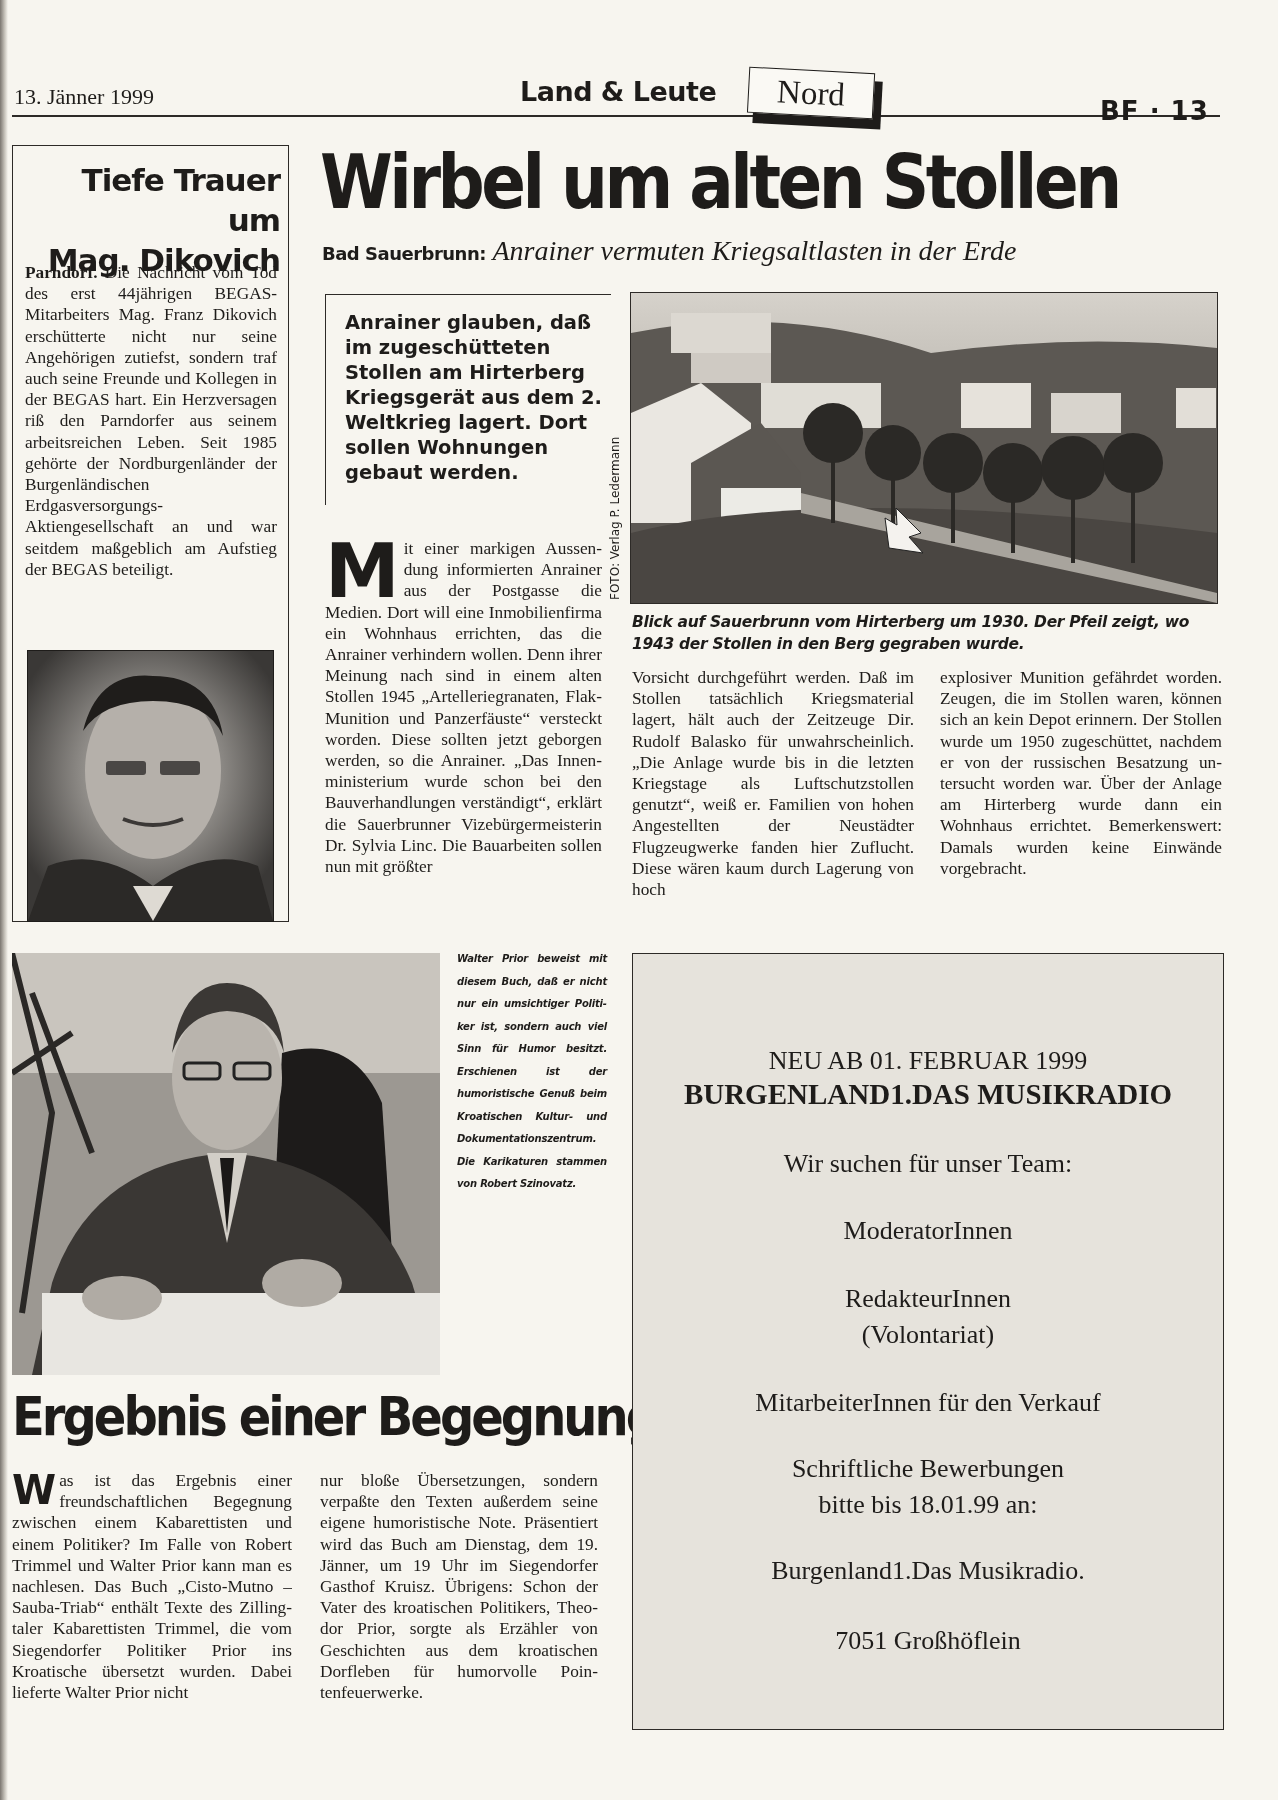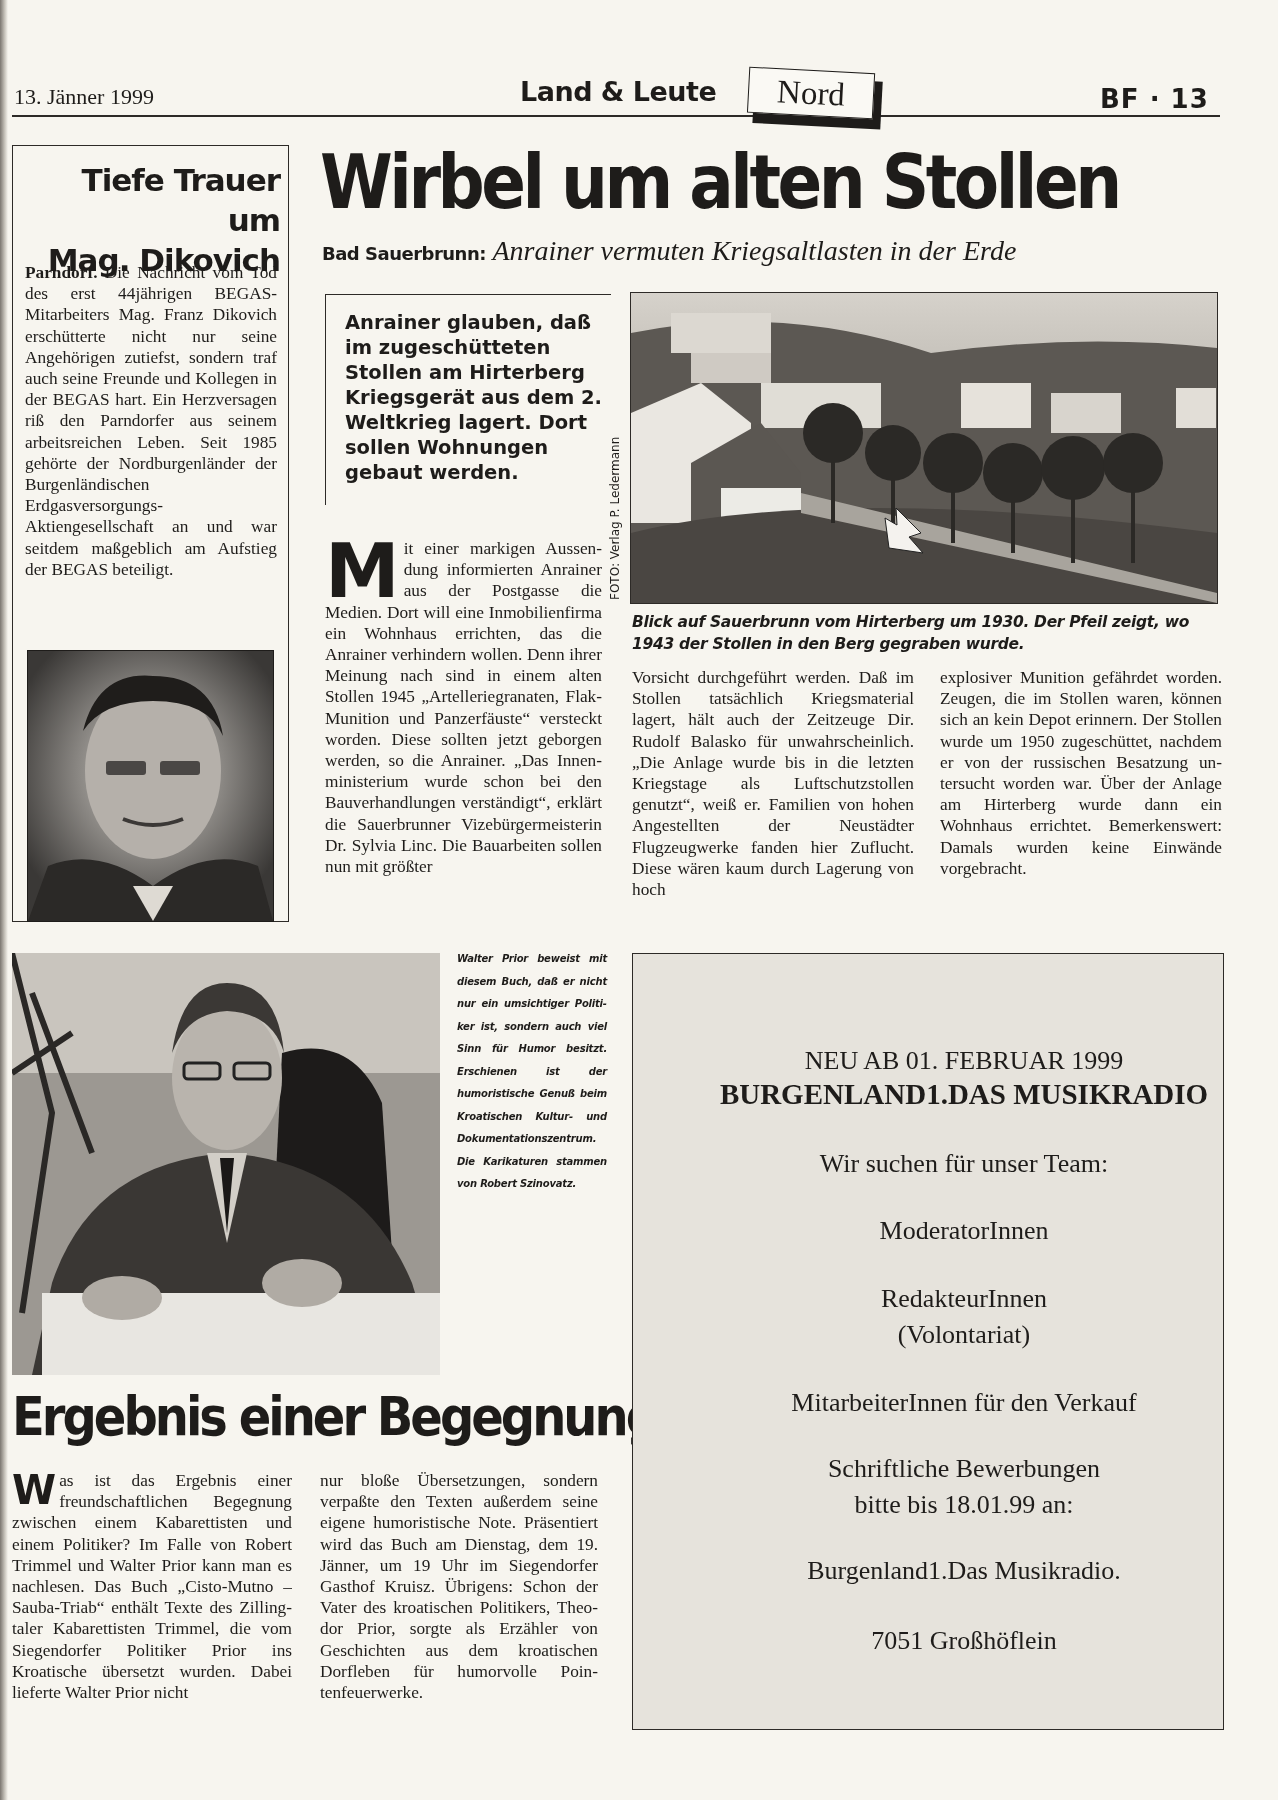--- a/index.html
+++ b/index.html
@@ -8,21 +8,21 @@
     background: #f7f5ef; color: #1e1c1a;
     font-family: "Liberation Serif", serif;
   }
   .abs { position: absolute; }
   .leftedge { left: 0; top: 0; width: 8px; height: 1800px; background: linear-gradient(90deg,#7b7670,#c9c5bd 60%,#f7f5ef); }
   .date { left: 14px; top: 84px; font-size: 22px; }
   .section { left: 520px; top: 76px; font-family: "DejaVu Sans", sans-serif; font-weight: bold; font-size: 27px; letter-spacing: -0.5px; }
   .nordtag { left: 748px; top: 70px; width: 128px; height: 48px; transform: rotate(3deg); }
   .nordtag .shadow { position:absolute; left:6px; top:8px; width:128px; height:48px; background:#1e1c1a; }
   .nordtag .box { position:absolute; left:0; top:0; width:124px; height:44px; background:#faf9f4; border:1.5px solid #1e1c1a; font-size:33px; text-align:center; line-height:44px; }
-  .pageno { left: 1100px; top: 84px; font-family: "DejaVu Sans", sans-serif; font-weight: 900; font-size: 26px; letter-spacing: 1px; }
+  .pageno { left: 1100px; top: 96px; font-family: "DejaVu Sans", sans-serif; font-weight: 900; font-size: 26px; letter-spacing: 1px; }
   .rule { left: 12px; top: 115px; width: 1208px; height: 1.5px; background: #2d2a27; }
 
   
   .obit { left: 12px; top: 145px; width: 275px; height: 775px; border: 1.5px solid #2d2a27; }
   .obit-title { left: 30px; top: 160px; width: 250px; font-family: "DejaVu Sans", sans-serif; font-weight: bold; font-size: 31px; line-height: 40px; letter-spacing: -1px; text-align: right; }
   .obit-text { left: 25px; top: 262px; width: 252px; font-size: 17.3px; line-height: 21.2px; text-align: justify; hyphens: manual; }
   .obit-text b { font-weight: bold; }
   .photo { background: #555; overflow: hidden; }
   .obit-photo { left: 27px; top: 650px; width: 245px; height: 270px; border: 1px solid #1e1c1a; }
 
@@ -48,21 +48,21 @@
   
   .prior-photo { left: 12px; top: 953px; width: 428px; height: 422px; }
   .prior-cap { left: 457px; top: 948px; width: 150px; font-family: "DejaVu Sans", sans-serif; font-style: italic; font-weight: bold; font-size: 10px; line-height: 22.5px; text-align: justify; letter-spacing: -0.2px; }
   .head2 { left: 12px; top: 1385px; font-family: "DejaVu Sans", sans-serif; font-weight: bold; font-size: 48px; letter-spacing: -3px; transform: scaleY(1.12); transform-origin: top left; }
   .col4 { left: 12px; top: 1470px; width: 280px; }
   .col5 { left: 320px; top: 1470px; width: 278px; }
   .dropcap2 { float: left; font-family: "DejaVu Sans", sans-serif; font-weight: bold; font-size: 40px; line-height: 36px; margin: 2px 3px 0 0; }
 
   
   .ad { left: 632px; top: 953px; width: 590px; height: 775px; border: 1.5px solid #2d2a27; background: #e6e3dc; }
-  .ad .l { position:absolute; left:0; width:590px; text-align:center; font-size: 26px; margin-left: 36px; }
+  .ad .l { position:absolute; left:0; width:590px; text-align:center; font-size: 26px; }
   .ad .b { font-weight: bold; font-size: 29px; }
 </style>
 </head>
 <body>
 
 <div class="abs leftedge"></div>
 
 <div class="abs date">13. Jänner 1999</div>
 <div class="abs section">Land &amp; Leute</div>
 <div class="abs rule"></div>

